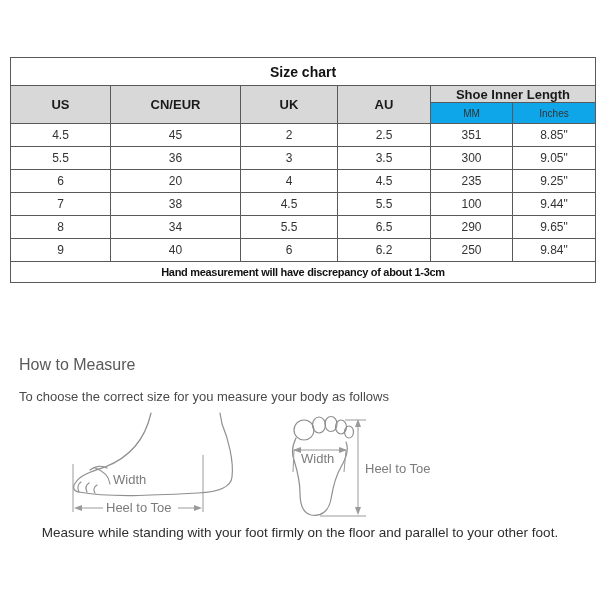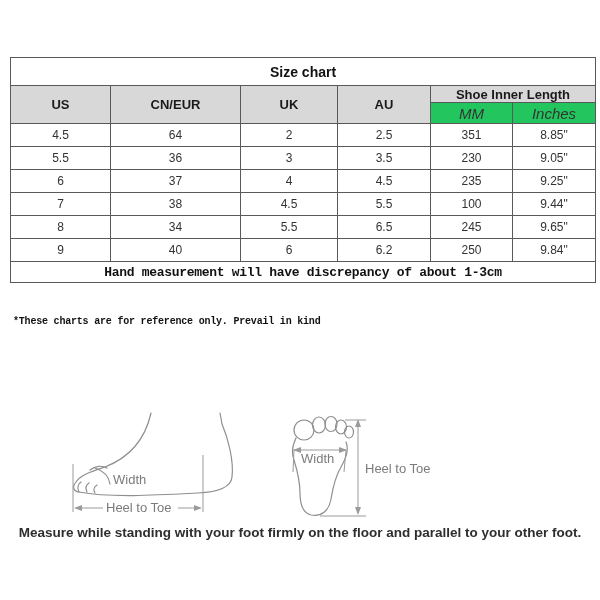--- a/index.html
+++ b/index.html
@@ -14,44 +14,44 @@
     border-collapse:collapse; table-layout:fixed; color:#222;
     border:1px solid #4d4d4d;
   }
   .size-table td, .size-table th {
     border:1px solid #595959; text-align:center; vertical-align:middle;
     padding:0; overflow:hidden; white-space:nowrap;
   }
   .title-cell  { height:27px; font-weight:bold; font-size:14px; color:#111; background:#fff; }
   .hdr         { background:#d8d8d8; font-weight:bold; font-size:13px; color:#1a1a1a; }
   .sil-cell    { height:16px; }
-  .sub-hdr     { background:#22c55e; font-weight:normal; font-size:15px; color:#333; height:20px;font-style:italic; }
+  .sub-hdr     { background:#0ea5e9; font-weight:normal; font-size:10px; color:#333; height:20px; }
   .data-row td { height:22px; font-size:12px; color:#333; background:#fff;margin-top:48px; }
   .note-cell   {
-    height:20px; font-family:Liberation Mono, monospace;
-    font-weight:bold; font-size:13px; letter-spacing:-0.3px; color:#111;
+    height:20px; font-family:Liberation Sans, sans-serif;
+    font-weight:bold; font-size:11px; letter-spacing:-0.3px; color:#111;
   }
 
   
   .ref-note {
     position:absolute; left:13px; top:316px;
     font-family:"Liberation Mono","DejaVu Sans Mono",monospace;
     font-weight:bold; font-size:10px; letter-spacing:-0.2px; color:#111;
   }
   .how-heading {
     position:absolute; left:19px; top:356px;
     font-size:16px; color:#595959; font-weight:normal;
   }
   .how-intro {
     position:absolute; left:19px; top:389px;
     font-size:13px; color:#4a4a4a;
   }
   .bottom-note {
     position:absolute; left:0; top:525px; width:600px; text-align:center;
-    font-size:13.5px; color:#2e2e2e;font-weight:bold;
+    font-size:13.5px; color:#2e2e2e;
   }
 
   
   .diagram-svg { position:absolute; left:0; top:0; }
   .art   { fill:none; stroke:#8f8f8f; stroke-width:1.2; stroke-linecap:round; stroke-linejoin:round; }
   .thin  { fill:none; stroke:#9a9a9a; stroke-width:1; }
   .ah    { fill:#9a9a9a; stroke:none; }
   .lbl   { font-family:"Liberation Sans",sans-serif; font-size:13px; fill:#7b7b7b; }
 </style>
 </head>
@@ -78,73 +78,74 @@
       <th class="hdr" rowspan="2">UK</th>
       <th class="hdr" rowspan="2">AU</th>
       <th class="hdr sil-cell" colspan="2">Shoe Inner Length</th>
     </tr>
     <tr>
       <td class="sub-hdr">MM</td>
       <td class="sub-hdr">Inches</td>
     </tr>
     <tr class="data-row">
       <td>4.5</td>
-      <td>64</td>
+      <td>45</td>
       <td>2</td>
       <td>2.5</td>
       <td>351</td>
       <td>8.85"</td>
     </tr>
     <tr class="data-row">
       <td>5.5</td>
       <td>36</td>
       <td>3</td>
       <td>3.5</td>
-      <td>230</td>
+      <td>300</td>
       <td>9.05"</td>
     </tr>
     <tr class="data-row">
       <td>6</td>
-      <td>37</td>
+      <td>20</td>
       <td>4</td>
       <td>4.5</td>
       <td>235</td>
       <td>9.25"</td>
     </tr>
     <tr class="data-row">
       <td>7</td>
       <td>38</td>
       <td>4.5</td>
       <td>5.5</td>
       <td>100</td>
       <td>9.44"</td>
     </tr>
     <tr class="data-row">
       <td>8</td>
       <td>34</td>
       <td>5.5</td>
       <td>6.5</td>
-      <td>245</td>
+      <td>290</td>
       <td>9.65"</td>
     </tr>
     <tr class="data-row">
       <td>9</td>
       <td>40</td>
       <td>6</td>
       <td>6.2</td>
       <td>250</td>
       <td>9.84"</td>
     </tr>
     <tr>
       <td class="note-cell" colspan="6">Hand measurement will have discrepancy of about 1-3cm</td>
     </tr>
   </tbody>
     </table>
 
-  <div class="ref-note">*These charts are for reference only. Prevail in kind</div>
+  <div class="how-heading">How to Measure</div>
+  <div class="how-intro">To choose the correct size for you measure your body as follows</div>
 
   <svg class="diagram-svg" width="600" height="600" viewBox="0 0 600 600">
 
     <g>
       <path class="art" d="M151,413 C145,440 128,458 105,467 C93,471 80,475 76,482
                C72,487 73,491 79,492 C110,498 160,495 198,493
                C218,492 231,488 232,477 C234,461 228,438 222,424 L220,413"></path>
       <path class="art" d="M79,492 c-2,-4 -1,-8 2,-10 M87,492 c-2,-4 -1,-7 2,-9 M95,493 c-2,-3 -1,-6 2,-8"></path>
       <path class="art" d="M95,468 c9,3 14,9 15,16 M90,470 c5,-4 12,-5 17,-2"></path>
       <line class="thin" x1="73" y1="464" x2="73" y2="512"></line>

